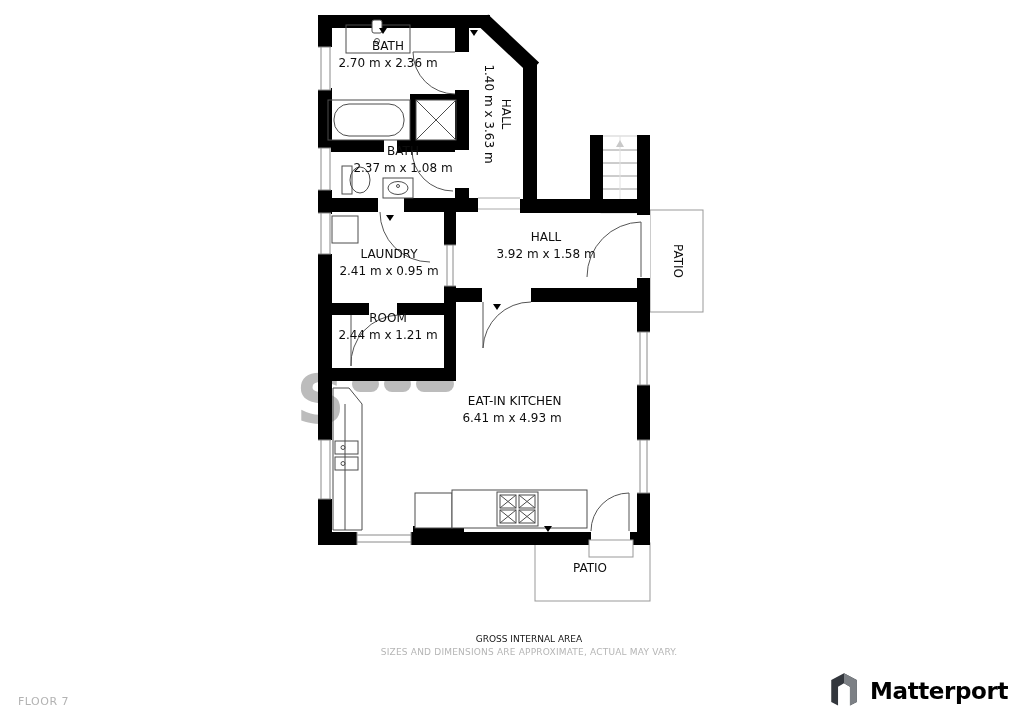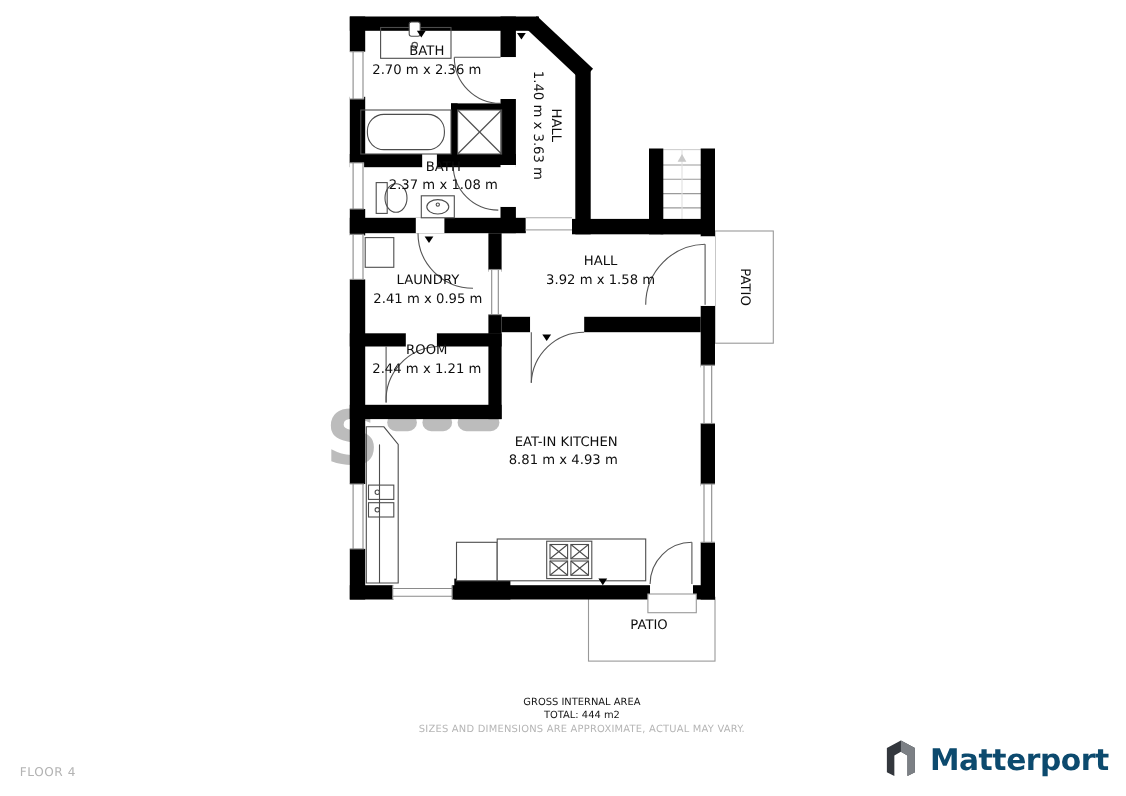--- a/index.html
+++ b/index.html
@@ -15,21 +15,21 @@
        font-size:12px;line-height:17px;white-space:nowrap;}
   .lbl .nm,.lbl .dm{display:block;}
   .rot{transform:translate(-50%,-50%) rotate(90deg);}
   
   .area-block{position:absolute;left:0;right:0;top:634px;z-index:2;text-align:center;
               font-size:9px;line-height:11.5px;color:#161616;margin-left:34px;}
   .area-block .disclaimer{color:#b5b5b5;margin-top:1px;letter-spacing:.2px;}
   .floor-label{position:absolute;left:18px;top:695px;font-size:11px;color:#b3b3b3;
                letter-spacing:.5px;z-index:2;}
   .brand{position:absolute;right:16px;top:672px;display:flex;align-items:center;gap:9px;z-index:2;}
-  .brand-text{font-size:27px;font-weight:700;color:#0c4a6e;letter-spacing:-0.4px;text-align:right;}
+  .brand-text{font-size:23px;font-weight:700;color:#000000;letter-spacing:-0.4px;text-align:right;}
 </style>
 </head>
 <body>
 
 <div class="canvas">
 
   <div class="wm wm-s">S</div>
   <div class="wm-blob" style="left:352px;top:376px;width:27px;"></div>
   <div class="wm-blob" style="left:384px;top:376px;width:27px;"></div>
   <div class="wm-blob" style="left:416px;top:376px;width:38px;"></div>
@@ -245,36 +245,35 @@
   <div class="lbl" style="left:546px;top:246px;">
     <span class="nm">HALL</span>
     <span class="dm">3.92 m x 1.58 m</span>
   </div>
   <div class="lbl" style="left:388px;top:327px;">
     <span class="nm">ROOM</span>
     <span class="dm">2.44 m x 1.21 m</span>
   </div>
   <div class="lbl" style="left:512px;top:410px;text-align:right;">
     <span class="nm">EAT-IN KITCHEN</span>
-    <span class="dm">8.81 m x 4.93 m</span>
+    <span class="dm">6.41 m x 4.93 m</span>
   </div>
   <div class="lbl rot" style="left:677px;top:261px;">
     <span class="nm">PATIO</span>
   </div>
   <div class="lbl" style="left:590px;top:568px;">
     <span class="nm">PATIO</span>
   </div>
 
   <div class="area-block">
     <div>GROSS INTERNAL AREA</div>
-    <div>TOTAL: 444 m2</div>
     <div class="disclaimer">SIZES AND DIMENSIONS ARE APPROXIMATE, ACTUAL MAY VARY.</div>
   </div>
 
-  <div class="floor-label">FLOOR 4</div>
+  <div class="floor-label">FLOOR 7</div>
 
   <div class="brand">
     <svg width="34" height="38" viewBox="0 0 40 44">
       <polygon points="5,9 20,1 35,9 35,35 27,39 27,17 20,13 13,17 13,39 5,35" fill="#33373d"></polygon>
       <polygon points="20,1 35,9 35,35 27,39 27,17 20,13" fill="#7c8085"></polygon>
     </svg>
     <span class="brand-text">Matterport</span>
   </div>
 
 </div>

